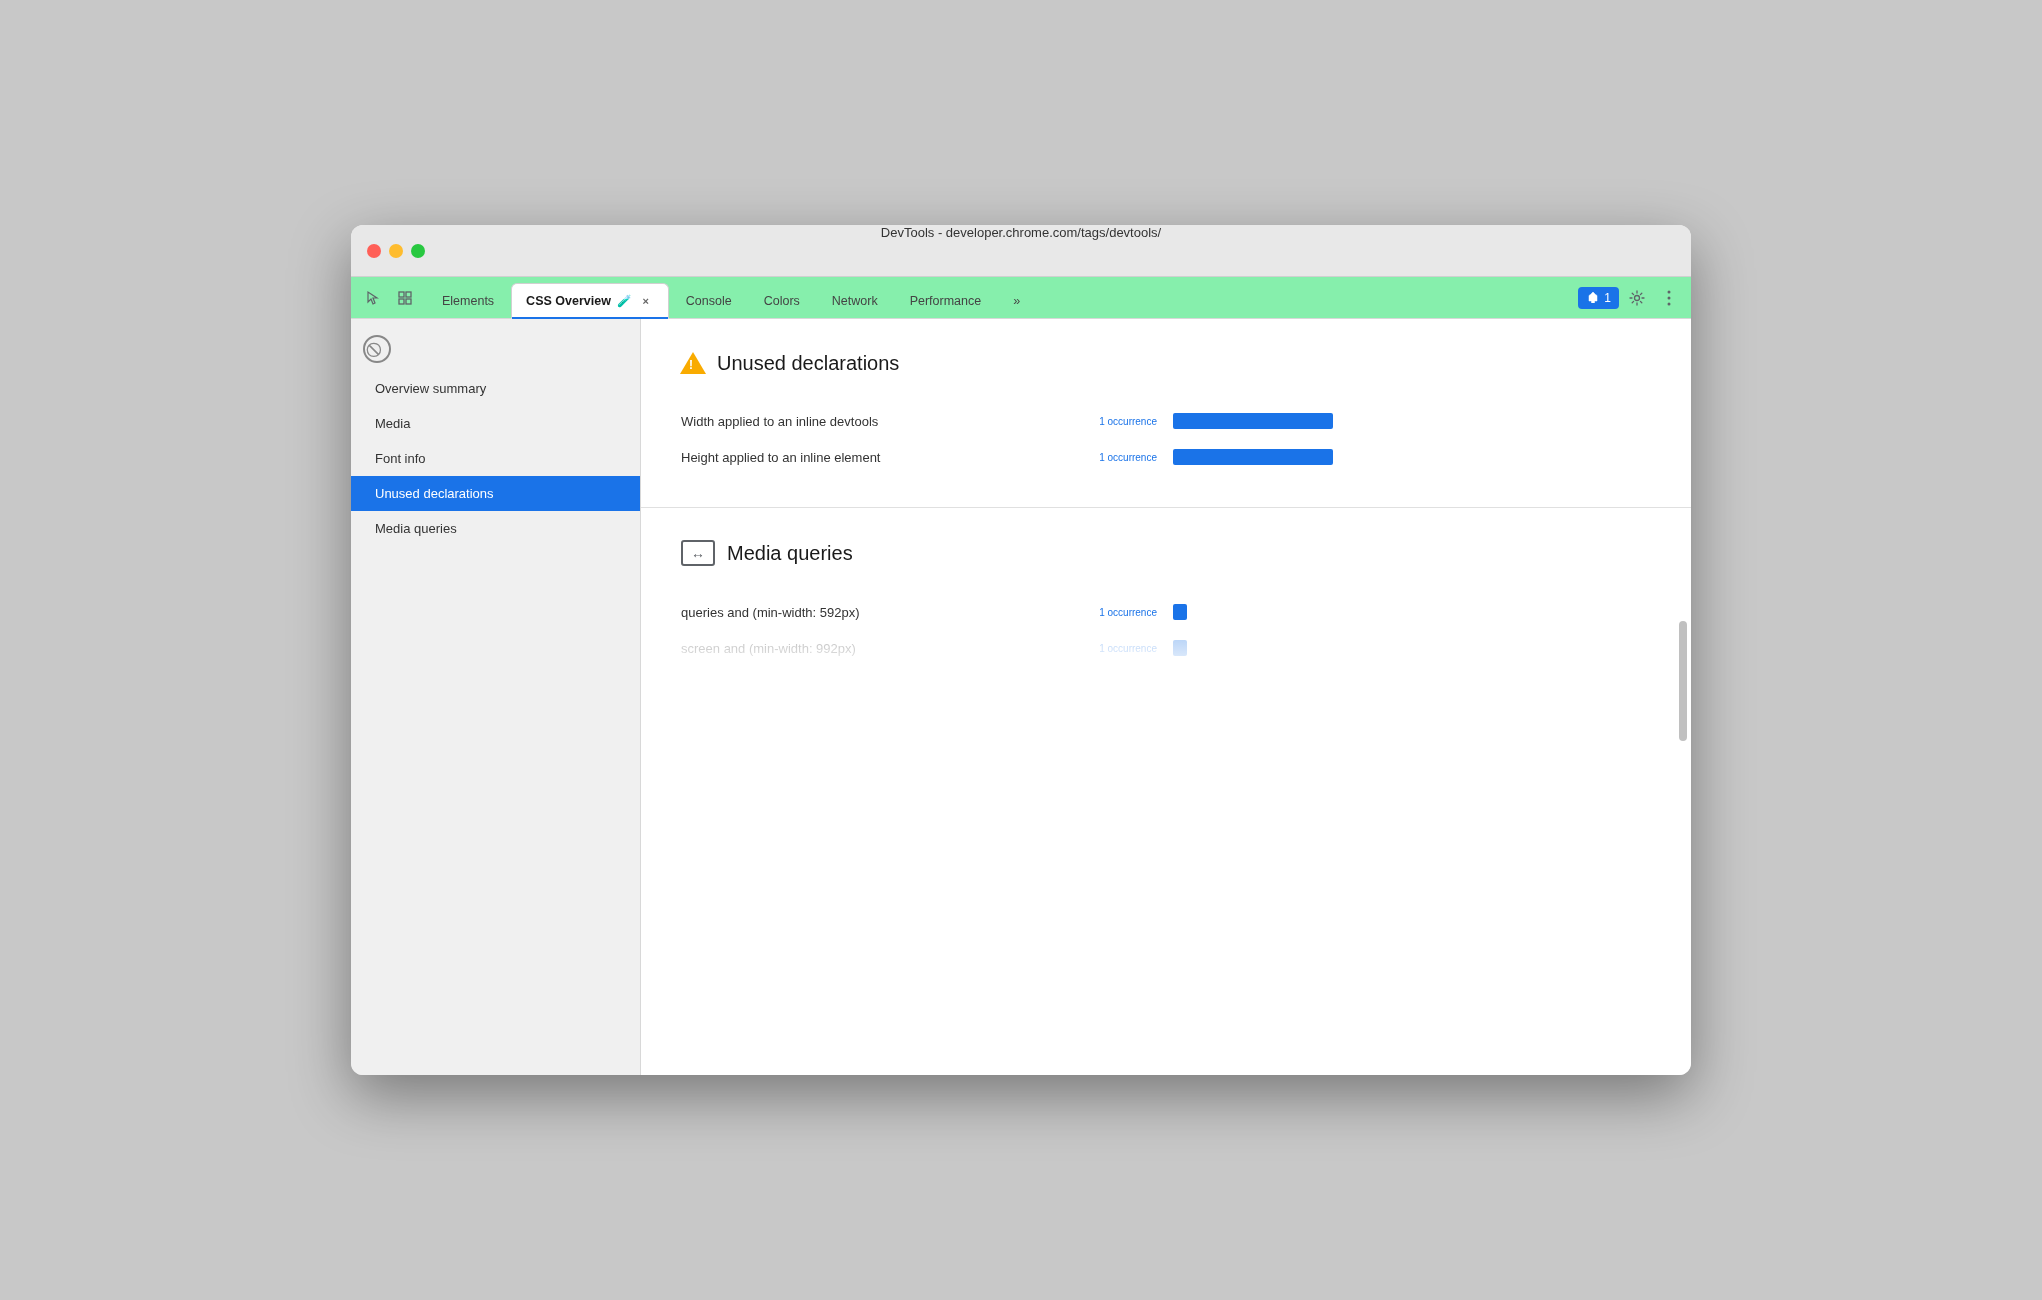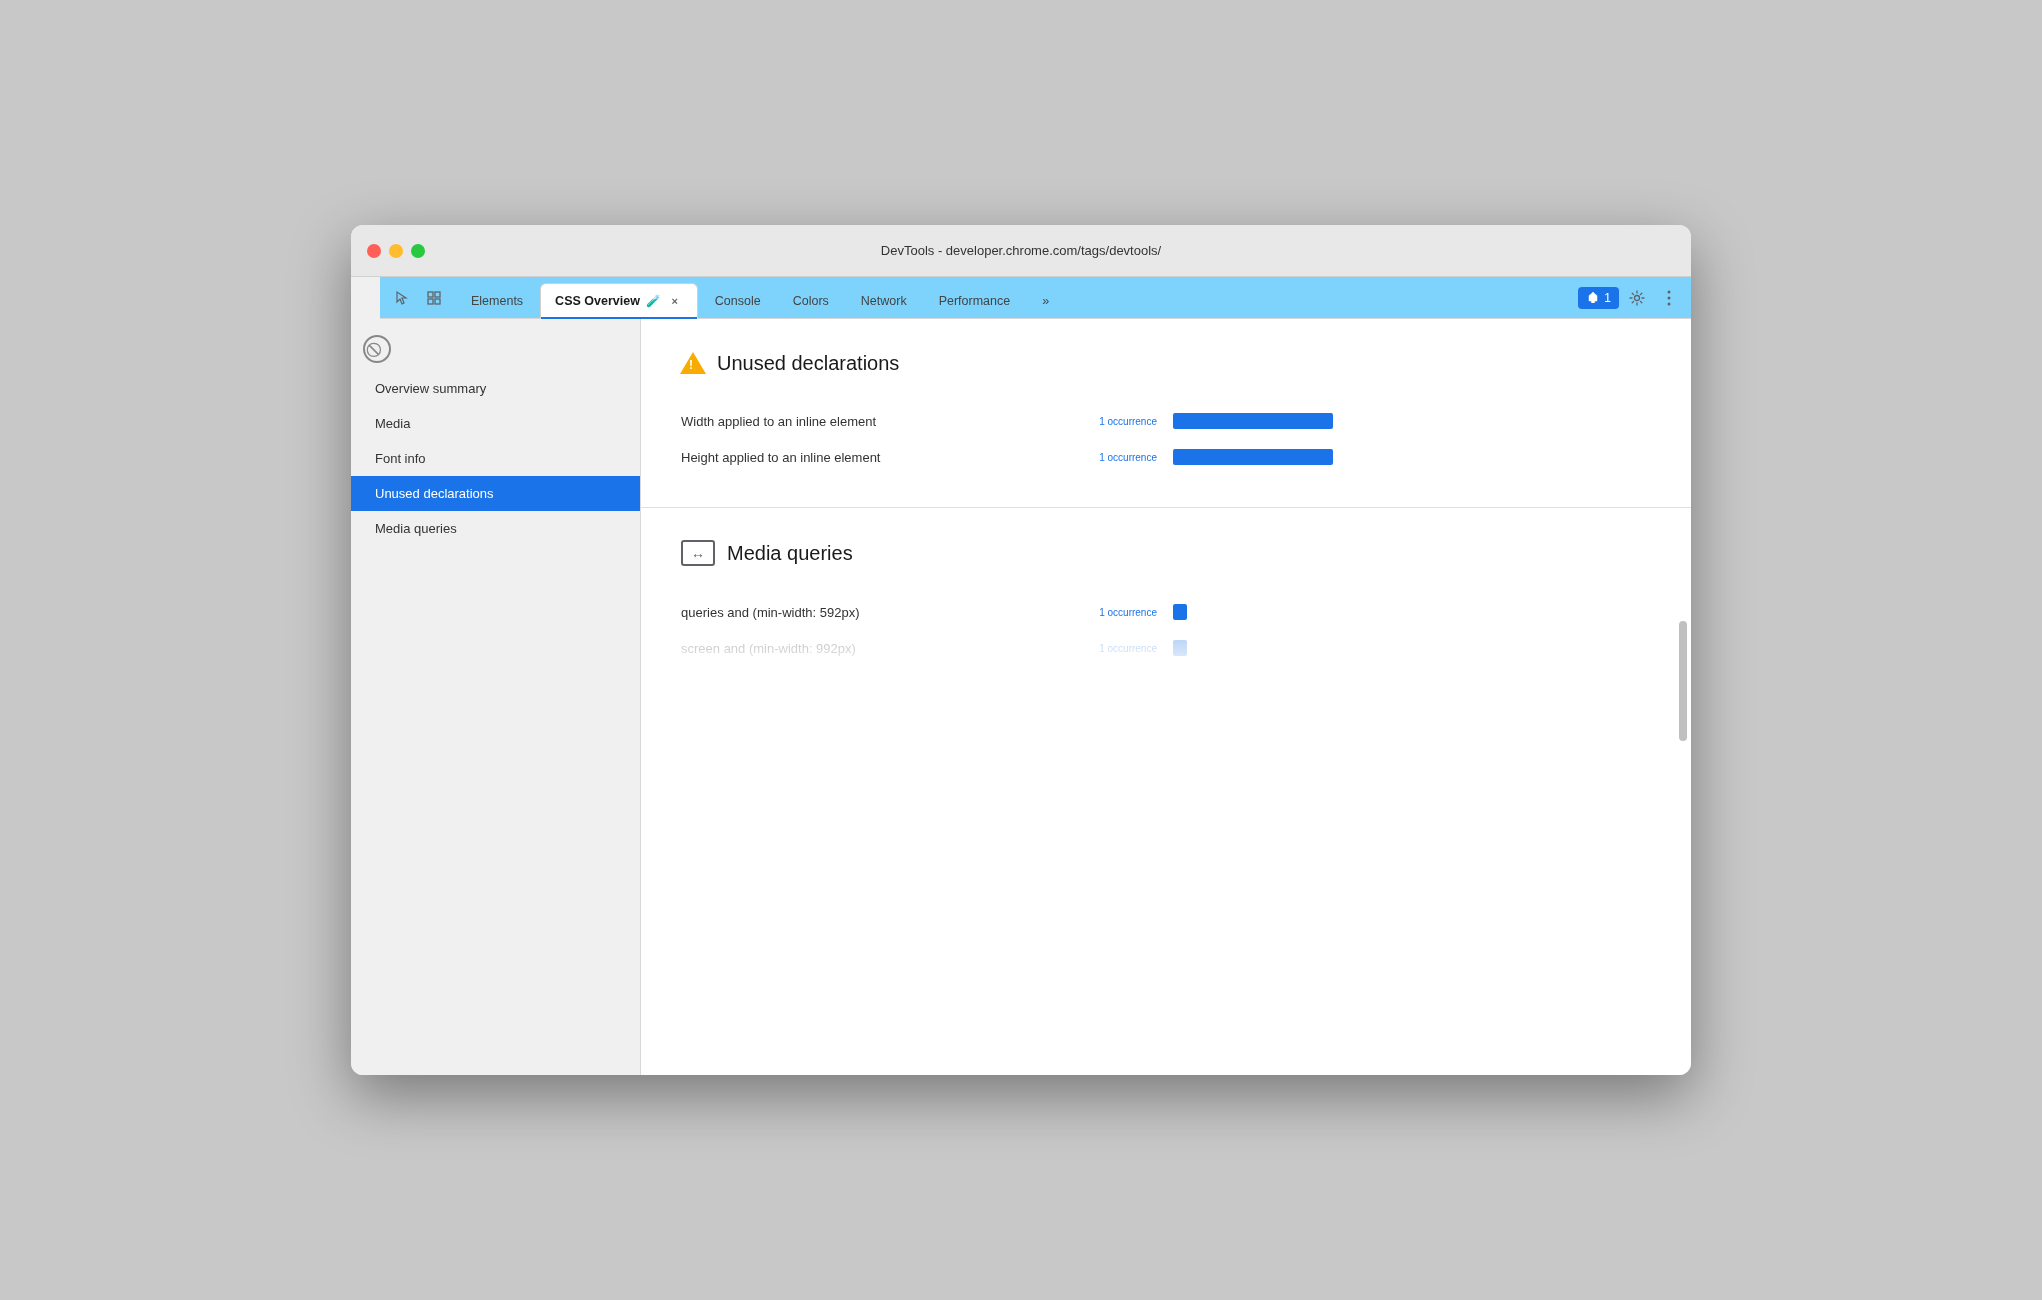--- a/index.html
+++ b/index.html
@@ -22,21 +22,20 @@
       overflow: hidden;
       display: flex;
       flex-direction: column;
     }
 
     
     .title-bar {
       background: #e8e8e8;
       height: 52px;
       display: flex;
-      align-items: center;
       padding: 0 16px;
       border-bottom: 1px solid #d0d0d0;
       position: relative;
     }
 
     .traffic-lights {
       display: flex;
       gap: 8px;
       align-items: center;
     }
@@ -54,28 +53,27 @@
       position: absolute;
       left: 50%;
       transform: translateX(-50%);
       font-size: 13px;
       color: #333;
       font-weight: 400;
     }
 
     
     .tab-bar {
-      background: #7dd3fc;
+      background: #86efac;
       height: 42px;
       display: flex;
       align-items: flex-end;
       padding: 0 8px;
       border-bottom: 1px solid #d8d8d8;
       gap: 0;
-      margin-left: 29px;
     }
 
     .tab-bar-left {
       display: flex;
       align-items: center;
       gap: 4px;
       padding-bottom: 6px;
       padding-right: 8px;
     }
 
@@ -446,21 +444,21 @@
 
       <div class="section">
         <div class="section-header">
           <div class="warning-icon">
             <div class="warning-triangle"></div>
           </div>
           <span class="section-title">Unused declarations</span>
         </div>
 
         <div class="item-row">
-          <span class="item-label">Width applied to an inline element</span>
+          <span class="item-label">Width applied to an inline devtools</span>
           <span class="item-occurrence">1 occurrence</span>
           <div class="item-bar-container">
             <div class="item-bar" style="width: 160px;"></div>
           </div>
         </div>
 
         <div class="item-row">
           <span class="item-label">Height applied to an inline element</span>
           <span class="item-occurrence">1 occurrence</span>
           <div class="item-bar-container">

